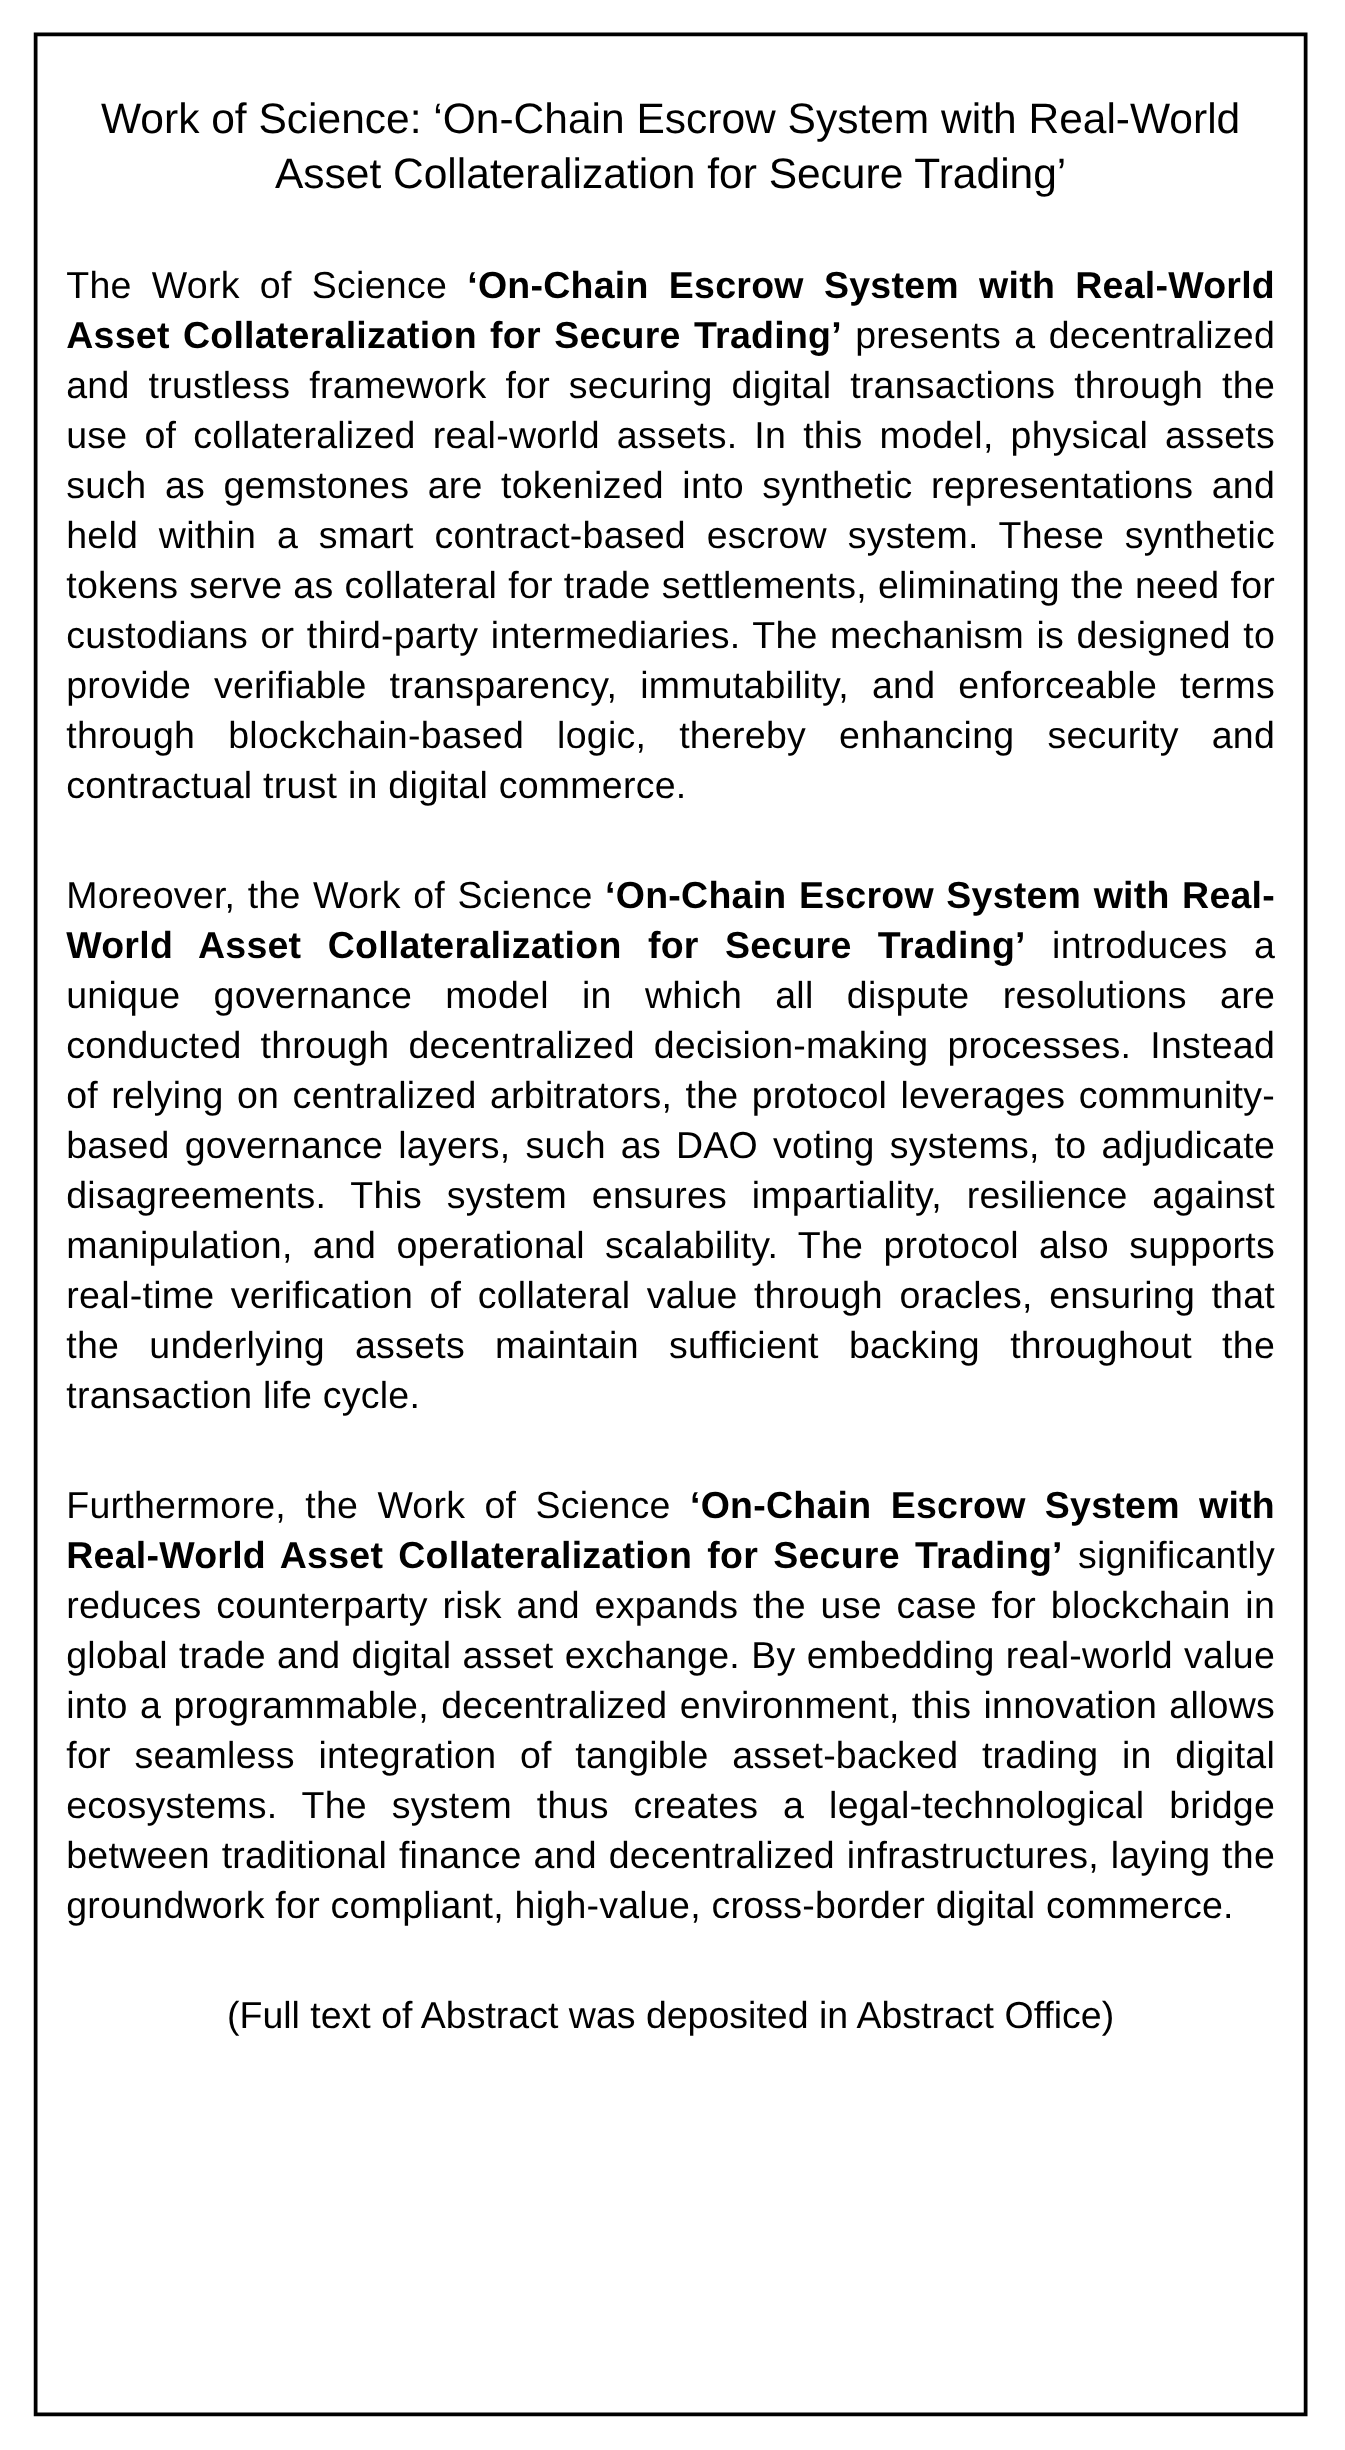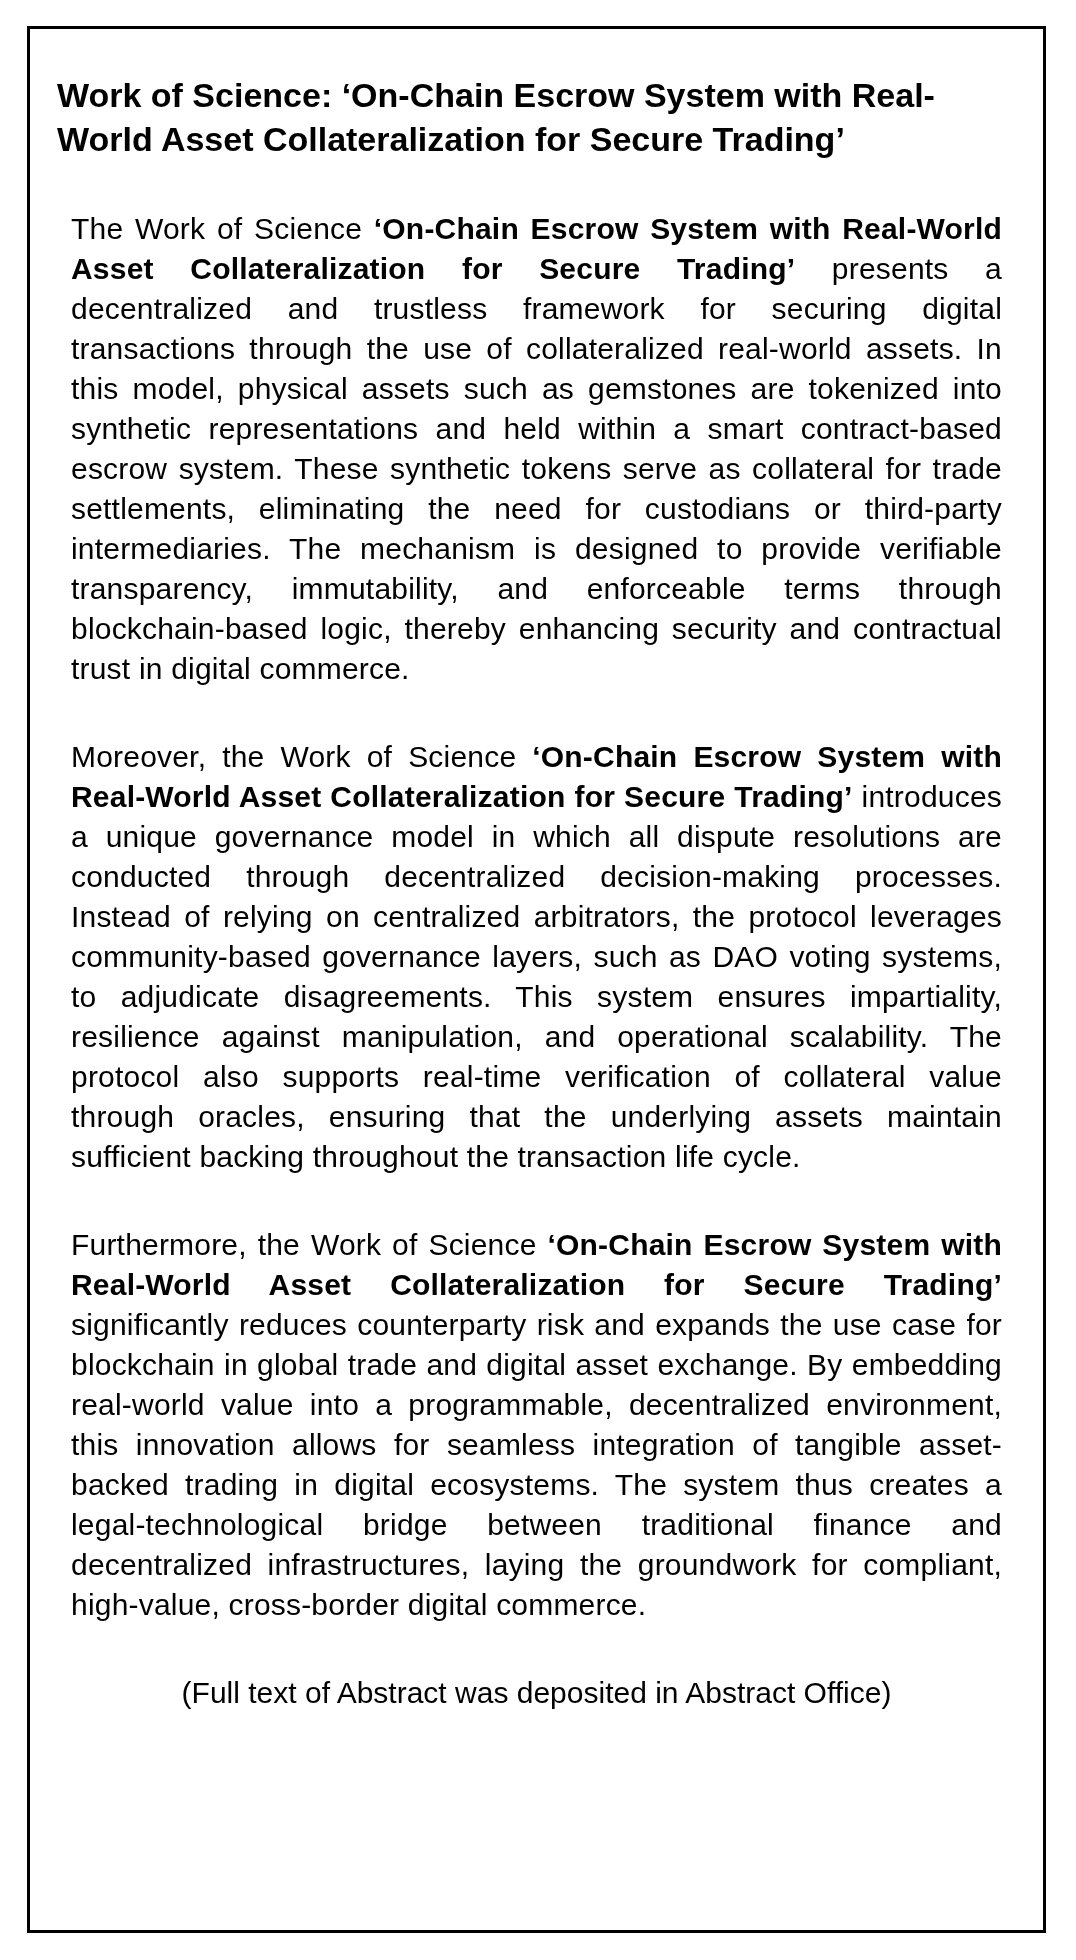--- a/index.html
+++ b/index.html
@@ -22,26 +22,26 @@
     width: 1019px;
     height: 1907px;
     border: 3px solid #000000;
     box-sizing: border-box;
     padding: 24px 23px;
     background: #ffffff;
   }
   .title {
     font-size: 34px;
     line-height: 44px;
-    font-weight: bold;
-    text-align: left;
+    font-weight: normal;
+    text-align: center;
     margin: 20px 4px 0 4px;
   }
   .body-text {
-    margin: 18px;
+    margin: 0;
   }
   .para {
     font-size: 30px;
     line-height: 40px;
     text-align: justify;
     text-justify: inter-word;
     letter-spacing: 0.2px;
     margin: 48px 0 0 0;
   }
   .para .seg-bold {

